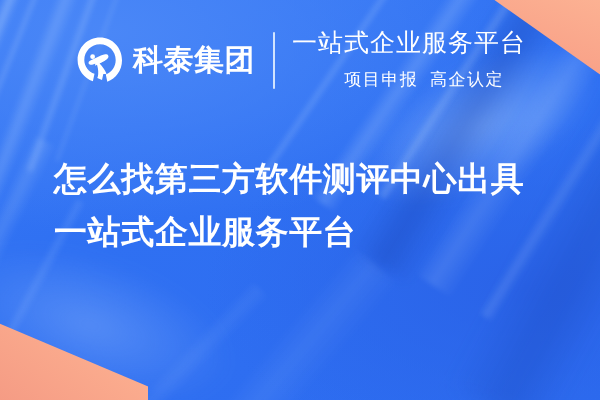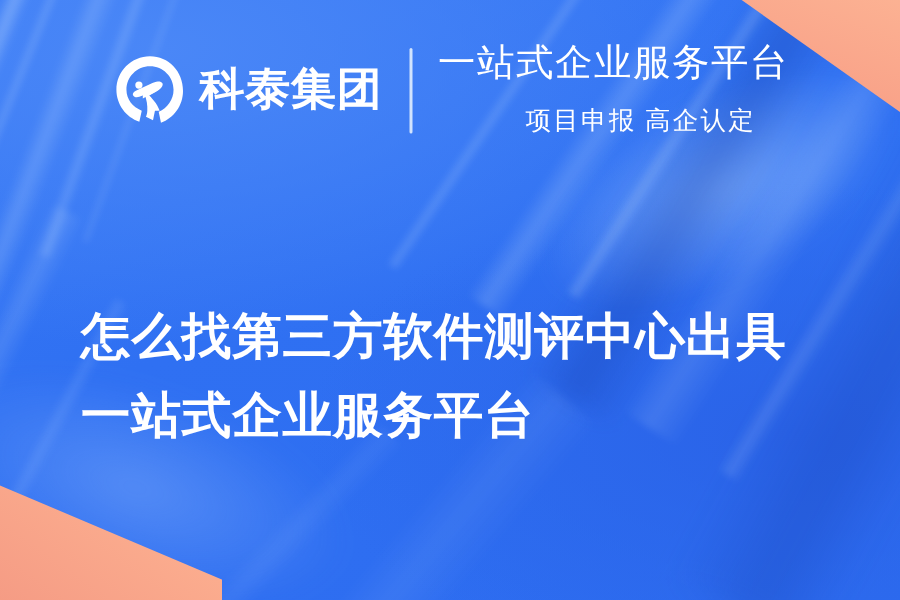--- a/index.html
+++ b/index.html
@@ -162,37 +162,36 @@
   }
   .tagline-main {
     font-size: 25px;
     font-weight: 400;
     color: #ffffff;
     line-height: 1.08;
     letter-spacing: 1px;
     white-space: nowrap;
   }
   .tagline-sub {
-    font-family: Liberation Serif, serif;
+    font-family: Liberation Mono, monospace;
     font-size: 17px;
     font-weight: 400;
     color: #ffffff;
     line-height: 1.1;
     letter-spacing: 1.5px;
     white-space: nowrap;
     padding-right: 22px;
   }
 
   
   .headline {
     position: absolute;
     left: 54px;
     top: 152px;
     width: 500px;
-    margin-top: 45px;
   }
   .headline-line {
     font-size: 33px;
     font-weight: 700;
     color: #ffffff;
     line-height: 1.62;
     letter-spacing: .6px;
     white-space: nowrap;
   }
 </style>

